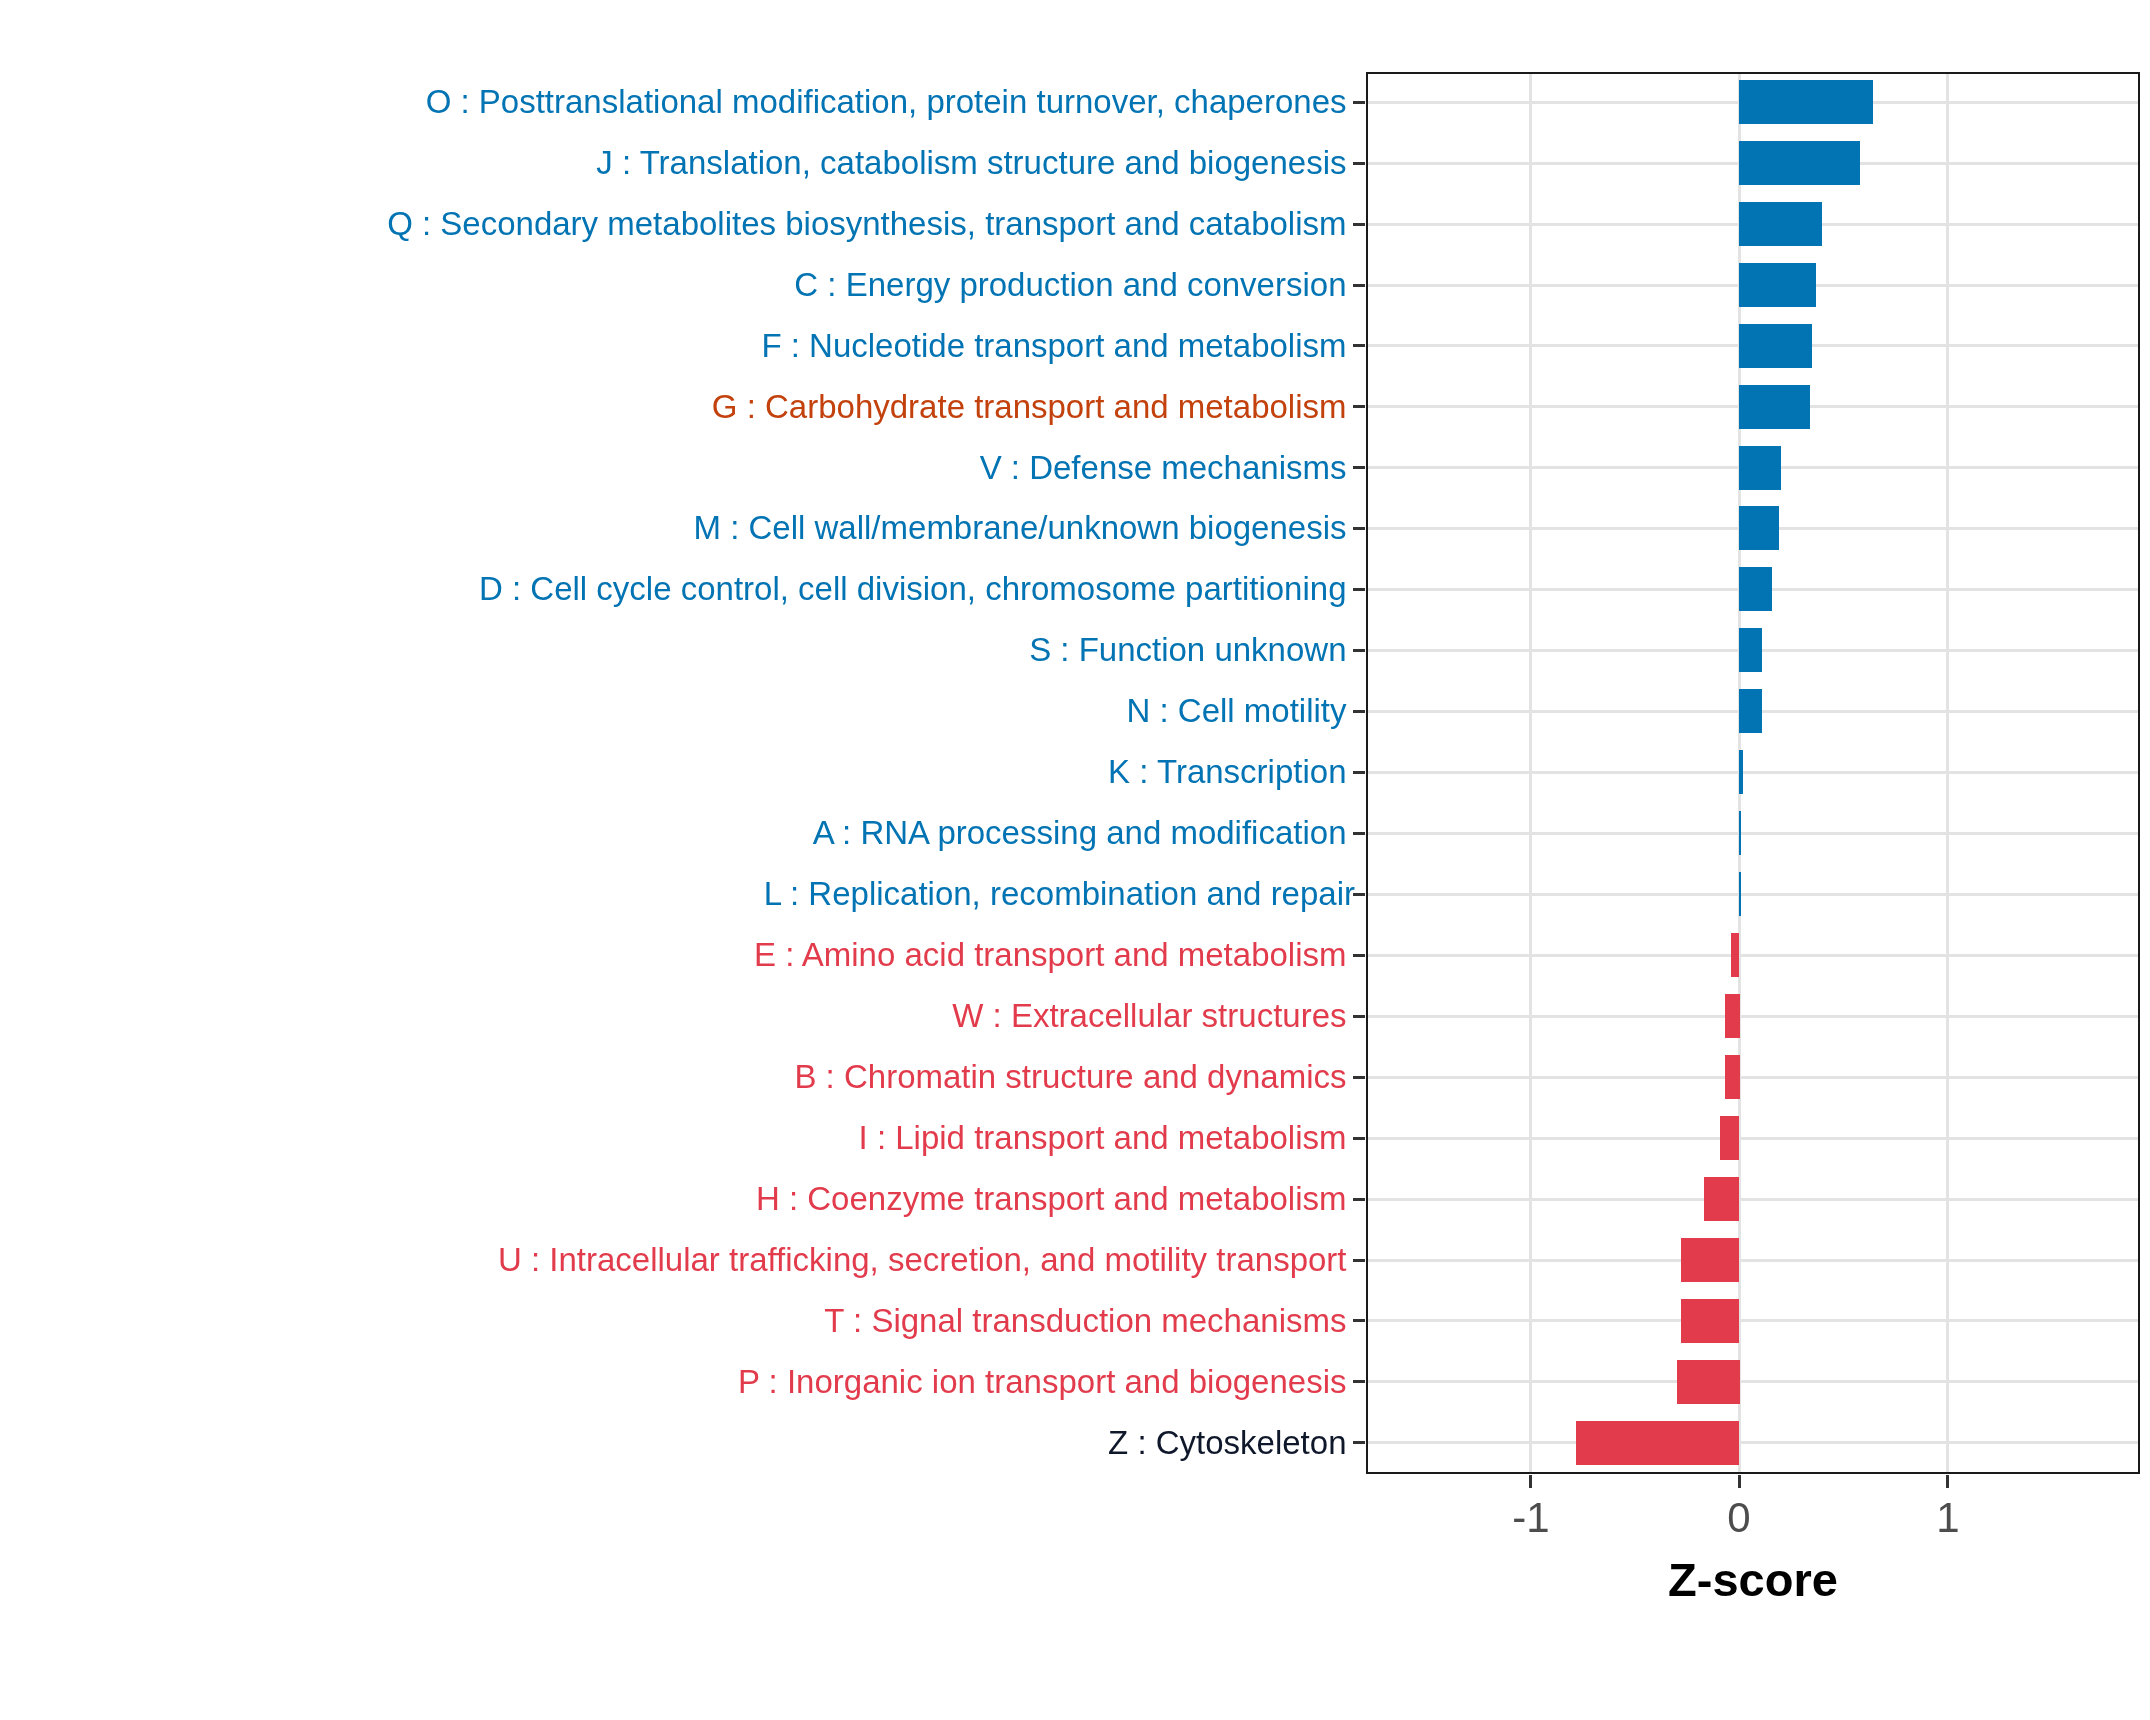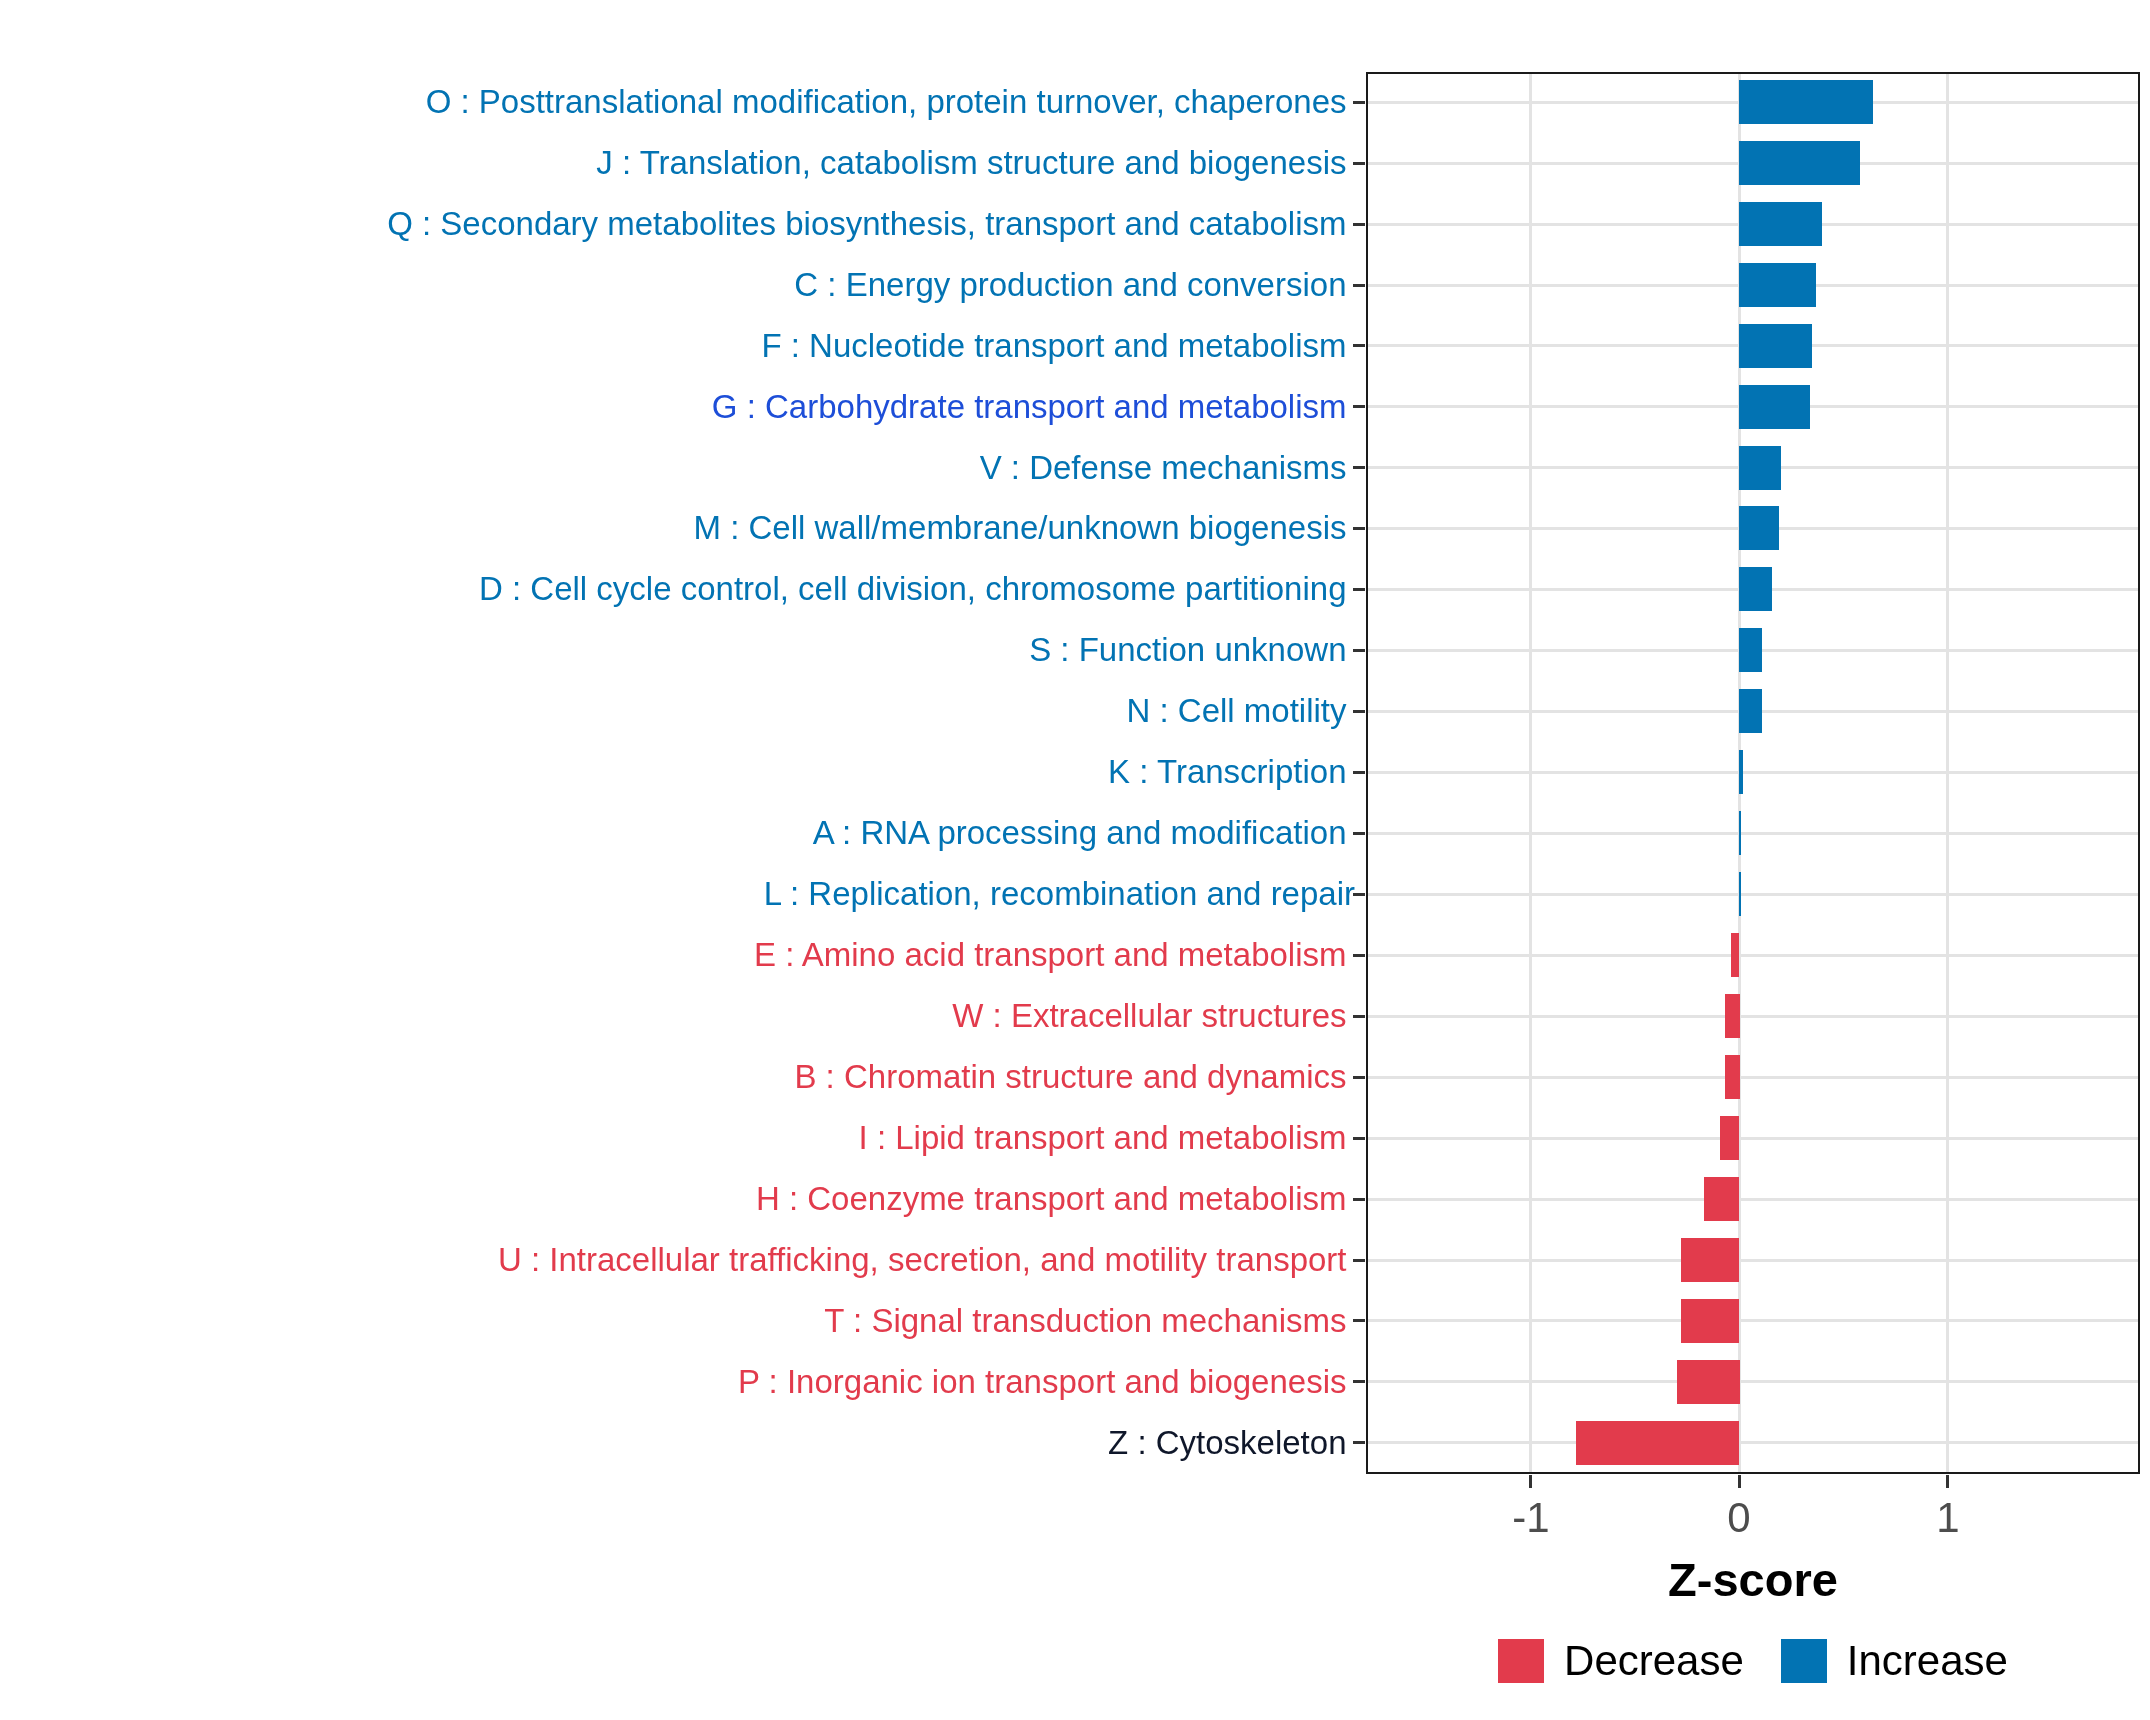--- a/index.html
+++ b/index.html
@@ -97,21 +97,21 @@
       <div class="cat-label" style="left: 21.5px; width: 1325px; top: 80px; color: rgb(2, 115, 179);">O : Posttranslational modification, protein turnover, chaperones</div>
       <div class="y-tick" style="left: 1353px; top: 162px; background: rgb(51, 51, 51); position: absolute;"></div>
       <div class="cat-label" style="left: 21.5px; width: 1325px; top: 141px; color: rgb(2, 115, 179);">J : Translation, catabolism structure and biogenesis</div>
       <div class="y-tick" style="left: 1353px; top: 223px; background: rgb(51, 51, 51); position: absolute;"></div>
       <div class="cat-label" style="left: 21.5px; width: 1325px; top: 202px; color: rgb(2, 115, 179);">Q : Secondary metabolites biosynthesis, transport and catabolism</div>
       <div class="y-tick" style="left: 1353px; top: 284px; background: rgb(51, 51, 51); position: absolute;"></div>
       <div class="cat-label" style="left: 21.5px; width: 1325px; top: 263px; color: rgb(2, 115, 179);">C : Energy production and conversion</div>
       <div class="y-tick" style="left: 1353px; top: 344px; background: rgb(51, 51, 51); position: absolute;"></div>
       <div class="cat-label" style="left: 21.5px; width: 1325px; top: 324px; color: rgb(2, 115, 179);">F : Nucleotide transport and metabolism</div>
       <div class="y-tick" style="left: 1353px; top: 405px; background: rgb(51, 51, 51); position: absolute;"></div>
-      <div class="cat-label" style="left: 21.5px; width: 1325px; top: 385px; color: #1d4ed8;">G : Carbohydrate transport and metabolism</div>
+      <div class="cat-label" style="left: 21.5px; width: 1325px; top: 385px; color: #c2410c;">G : Carbohydrate transport and metabolism</div>
       <div class="y-tick" style="left: 1353px; top: 466px; background: rgb(51, 51, 51); position: absolute;"></div>
       <div class="cat-label" style="left: 21.5px; width: 1325px; top: 446px; color: rgb(2, 115, 179);">V : Defense mechanisms</div>
       <div class="y-tick" style="left: 1353px; top: 527px; background: rgb(51, 51, 51); position: absolute;"></div>
       <div class="cat-label" style="left: 21.5px; width: 1325px; top: 506px; color: rgb(2, 115, 179);">M : Cell wall/membrane/unknown biogenesis</div>
       <div class="y-tick" style="left: 1353px; top: 588px; background: rgb(51, 51, 51); position: absolute;"></div>
       <div class="cat-label" style="left: 21.5px; width: 1325px; top: 567px; color: rgb(2, 115, 179);">D : Cell cycle control, cell division, chromosome partitioning</div>
       <div class="y-tick" style="left: 1353px; top: 649px; background: rgb(51, 51, 51); position: absolute;"></div>
       <div class="cat-label" style="left: 21.5px; width: 1325px; top: 628px; color: rgb(2, 115, 179);">S : Function unknown</div>
       <div class="y-tick" style="left: 1353px; top: 710px; background: rgb(51, 51, 51); position: absolute;"></div>
       <div class="cat-label" style="left: 21.5px; width: 1325px; top: 689px; color: rgb(2, 115, 179);">N : Cell motility</div>
@@ -142,24 +142,14 @@
     </div>
   <div id="xaxis">
       <div class="x-tick" style="left: 1529px; top: 1475px; background: rgb(51, 51, 51); position: absolute;"></div>
       <div class="x-tick-label" style="left: 1531px; top: 1493px; color: rgb(77, 77, 77); position: absolute;">-1</div>
       <div class="x-tick" style="left: 1738px; top: 1475px; background: rgb(51, 51, 51); position: absolute;"></div>
       <div class="x-tick-label" style="left: 1739px; top: 1493px; color: rgb(77, 77, 77); position: absolute;">0</div>
       <div class="x-tick" style="left: 1946px; top: 1475px; background: rgb(51, 51, 51); position: absolute;"></div>
       <div class="x-tick-label" style="left: 1948px; top: 1493px; color: rgb(77, 77, 77); position: absolute;">1</div>
     </div>
   <div class="axis-title" id="xtitle" style="left: 1753px; top: 1552px;">Z-score</div>
-  <div class="legend" id="legend" style="left: 1366px; width: 774px; top: 1637px;">
-    <div class="legend-item">
-      <span class="swatch" id="sw-0" style="background: rgb(226, 59, 76);"></span>
-      <span class="legend-label">Decrease</span>
-    </div>
-    <div class="legend-item">
-      <span class="swatch" id="sw-1" style="background: rgb(2, 115, 179);"></span>
-      <span class="legend-label">Increase</span>
-    </div>
-  </div>
 </div>
 
 
 </body></html>

